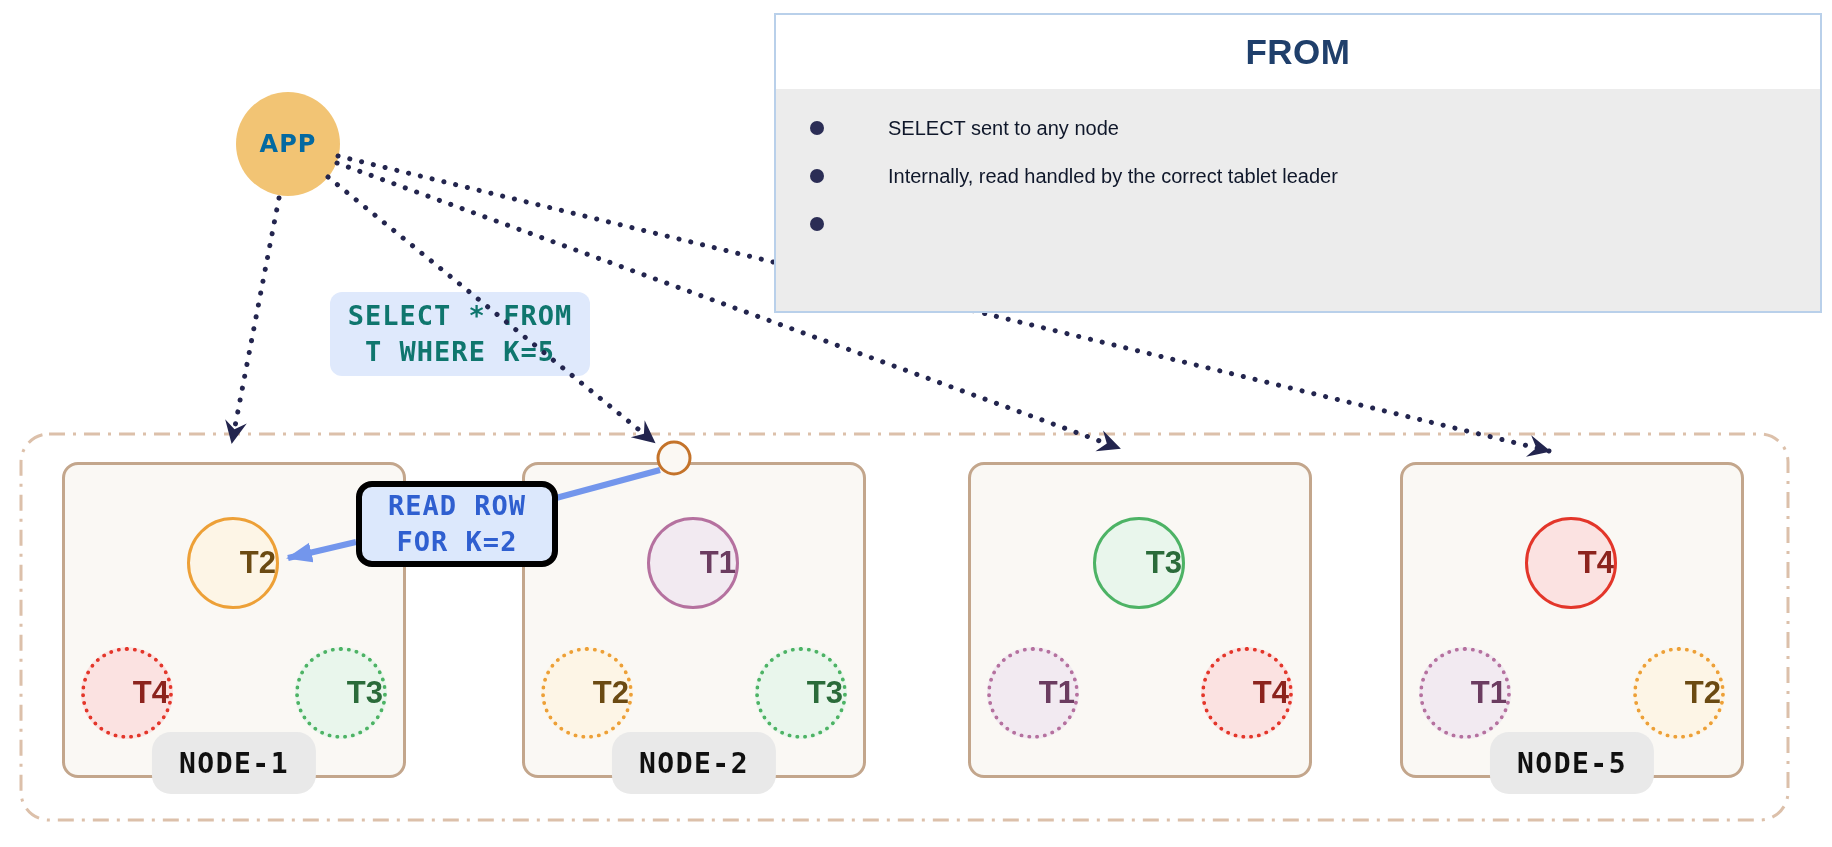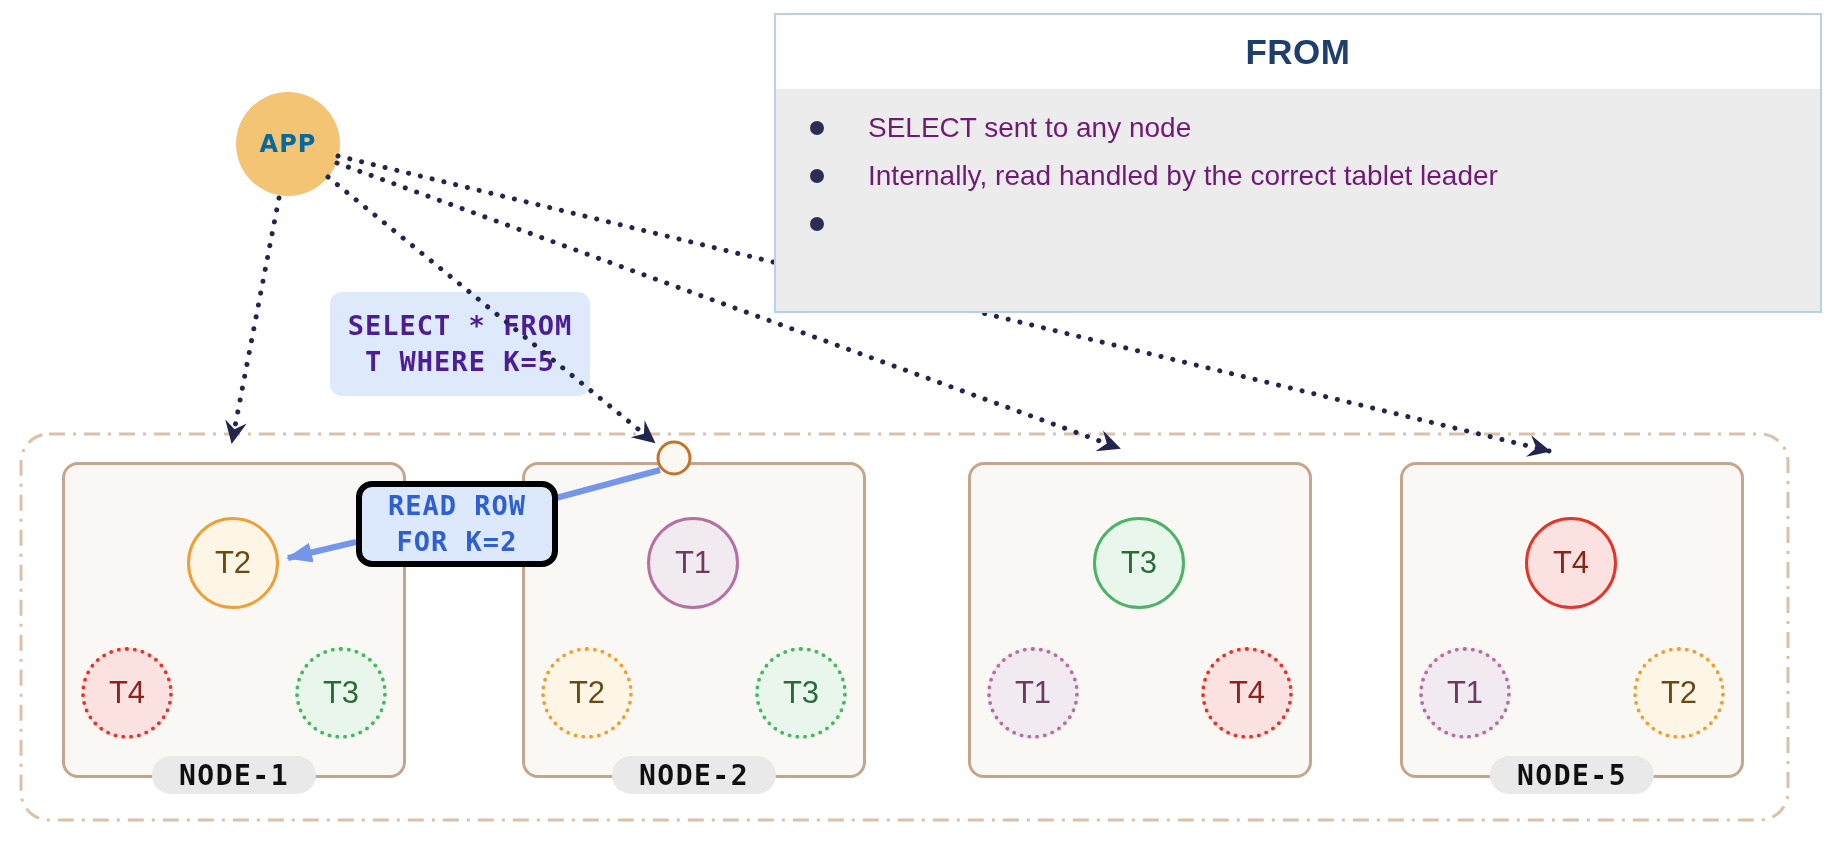--- a/index.html
+++ b/index.html
@@ -14,36 +14,36 @@
   
   .node {
     position:absolute; top:462px; width:344px; height:316px;
     background:#faf8f4; border:3px solid #c3a68c; border-radius:16px;
     box-sizing:border-box; z-index:1;
   }
   .node-1 { left:62px; } .node-2 { left:522px; } .node-3 { left:968px; } .node-4 { left:1400px; }
 
   .tablet {
     position:absolute; width:92px; height:92px; border-radius:50%;
-    display:flex; align-items:center; justify-content:center;
-    font-size:31px; font-weight:400; box-sizing:border-box;
+    display:flex; align-items:center; justify-content:flex-end;
+    font-size:31px; font-weight:700; box-sizing:border-box;
     background:var(--fc); color:var(--tc);
   }
   .leader   { left:122px; top:52px;  border:3px solid var(--bc); }
   .fol-a    { left:16px;  top:182px; border:4px dotted var(--bc); }
   .fol-b    { left:230px; top:182px; border:4px dotted var(--bc); }
 
   .c-t1 { --bc:#b5719f; --fc:#f2eaf1; --tc:#6b3c60; }
   .c-t2 { --bc:#eda037; --fc:#fdf5e6; --tc:#6b4a12; }
   .c-t3 { --bc:#4db365; --fc:#e9f6ec; --tc:#2b6b3a; }
   .c-t4 { --bc:#e3362a; --fc:#fbe2e1; --tc:#8c231d; }
 
   .node-pill {
     position:absolute; bottom:-19px; left:50%; transform:translateX(-50%);
-    height:38px; padding:0 27px; background:#e9e9e9; border-radius:19px;
+    height:38px; padding:12px 27px; background:#e9e9e9; border-radius:19px;
     display:flex; align-items:center; white-space:nowrap;
     font-family:"DejaVu Sans Mono", monospace; font-weight:700;
     font-size:28px; letter-spacing:1.5px; color:#101010;
   }
 
   
   .app-circle {
     position:absolute; left:236px; top:92px; width:104px; height:104px;
     border-radius:50%; background:#f2c474; z-index:2;
     display:flex; align-items:center; justify-content:center;
@@ -53,22 +53,22 @@
 
   
   .code-label {
     position:absolute; display:flex; flex-direction:column;
     align-items:center; justify-content:center;
     font-family:"DejaVu Sans Mono", monospace; font-weight:700;
     font-size:27px; line-height:1.35; letter-spacing:1px;
     border-radius:12px; box-sizing:border-box; white-space:nowrap;
   }
   .select-label {
-    left:330px; top:292px; width:260px; height:104px;
-    background:#dfe9fc; color:#4c1d95; z-index:2;
+    left:330px; top:292px; width:260px; height:84px;
+    background:#dfe9fc; color:#0f766e; z-index:2;
   }
   .read-row-label {
     left:356px; top:481px; width:202px; height:86px;
     background:#dce8fc; color:#2f5fd0;
     border:6px solid #000000; border-radius:16px; z-index:4;
   }
 
   
   .reads-panel {
     position:absolute; left:774px; top:13px; width:1048px; height:300px;
@@ -79,21 +79,21 @@
     height:74px; display:flex; align-items:center; justify-content:center;
     background:#ffffff;
     font-size:35px; font-weight:700; color:#1f3f6b; letter-spacing:0.5px;
   }
   .reads-body {
     position:absolute; left:0; right:0; top:74px; bottom:0;
     background:#ececec; padding-top:15px; box-sizing:border-box;
   }
   .bullet-row {
     display:flex; align-items:center; height:48px; padding-left:34px;
-    font-size:28px; color:#701a75;
+    font-size:20px; color:#0f172a;gap:20px;
   }
   .bullet-dot {
     width:14px; height:14px; border-radius:50%; background:#2b2d55;
     margin-right:44px; flex:0 0 auto;
   }
 </style>
 </head>
 <body>
 
 <div class="stage">

